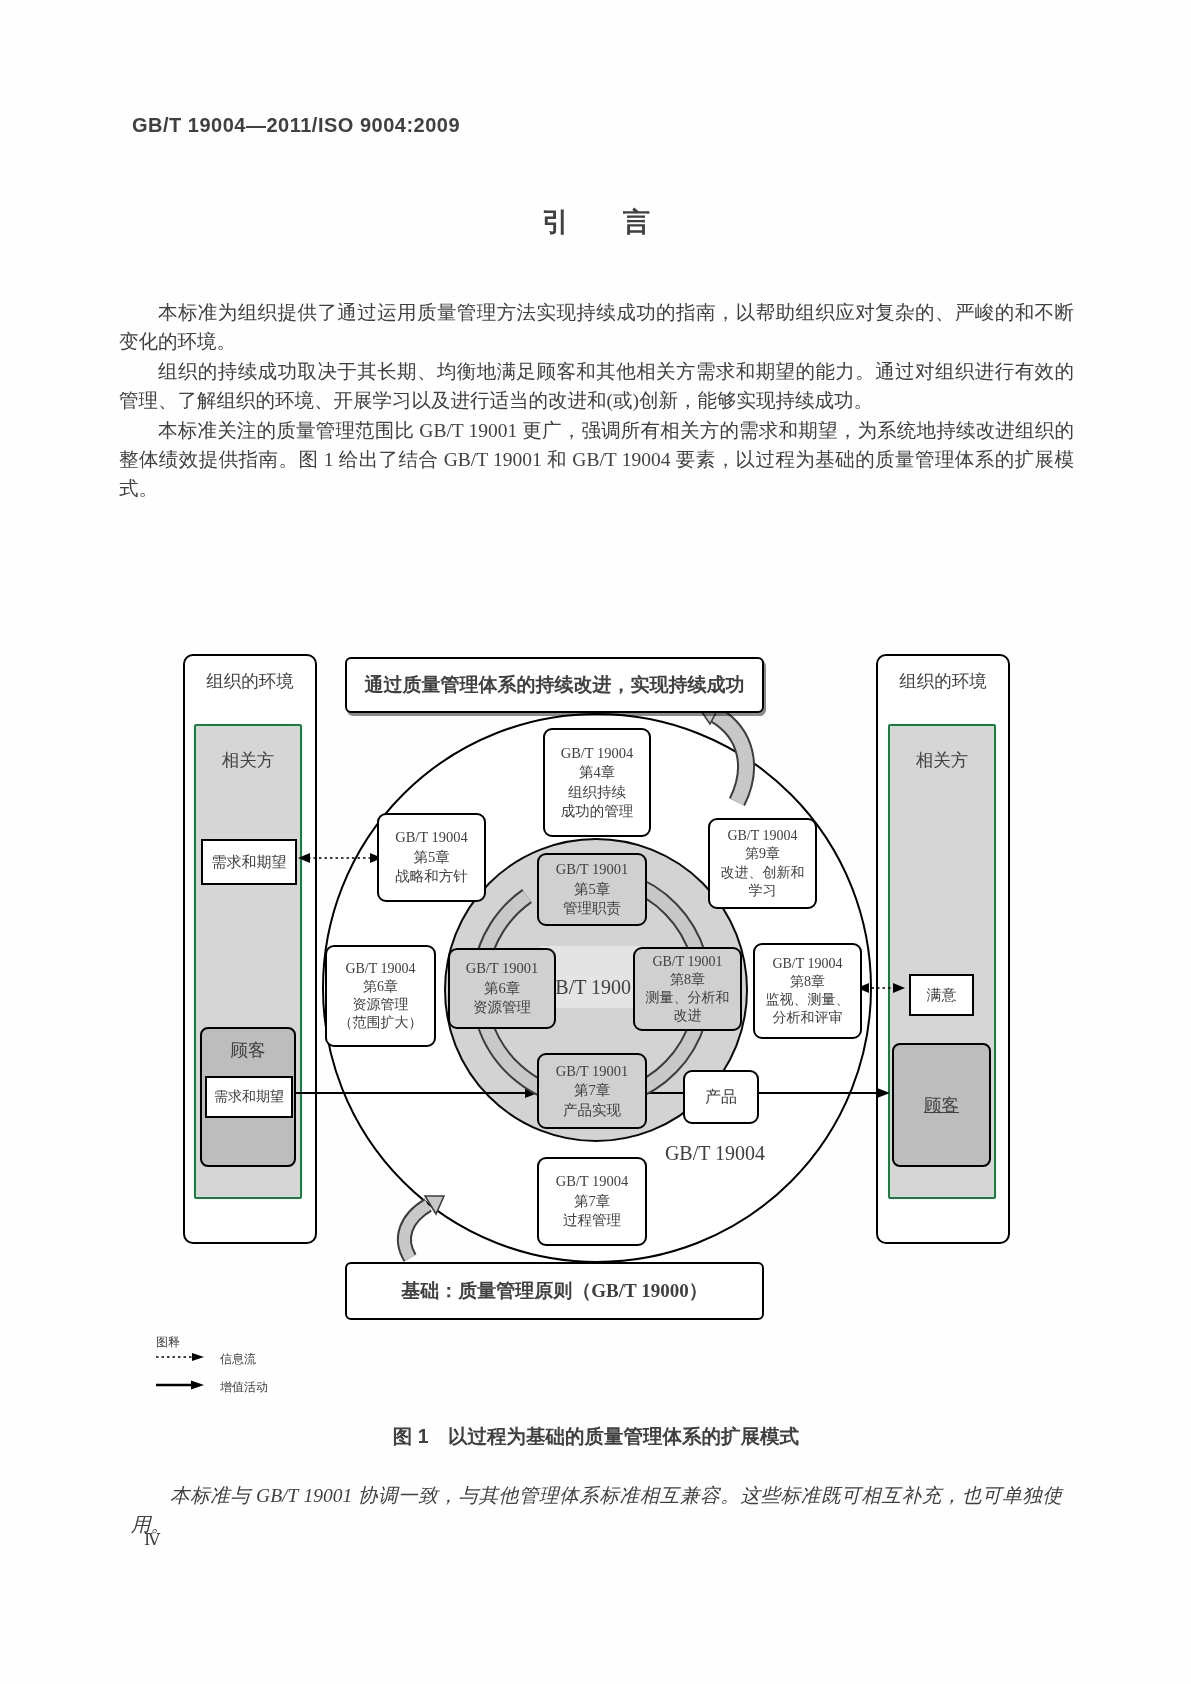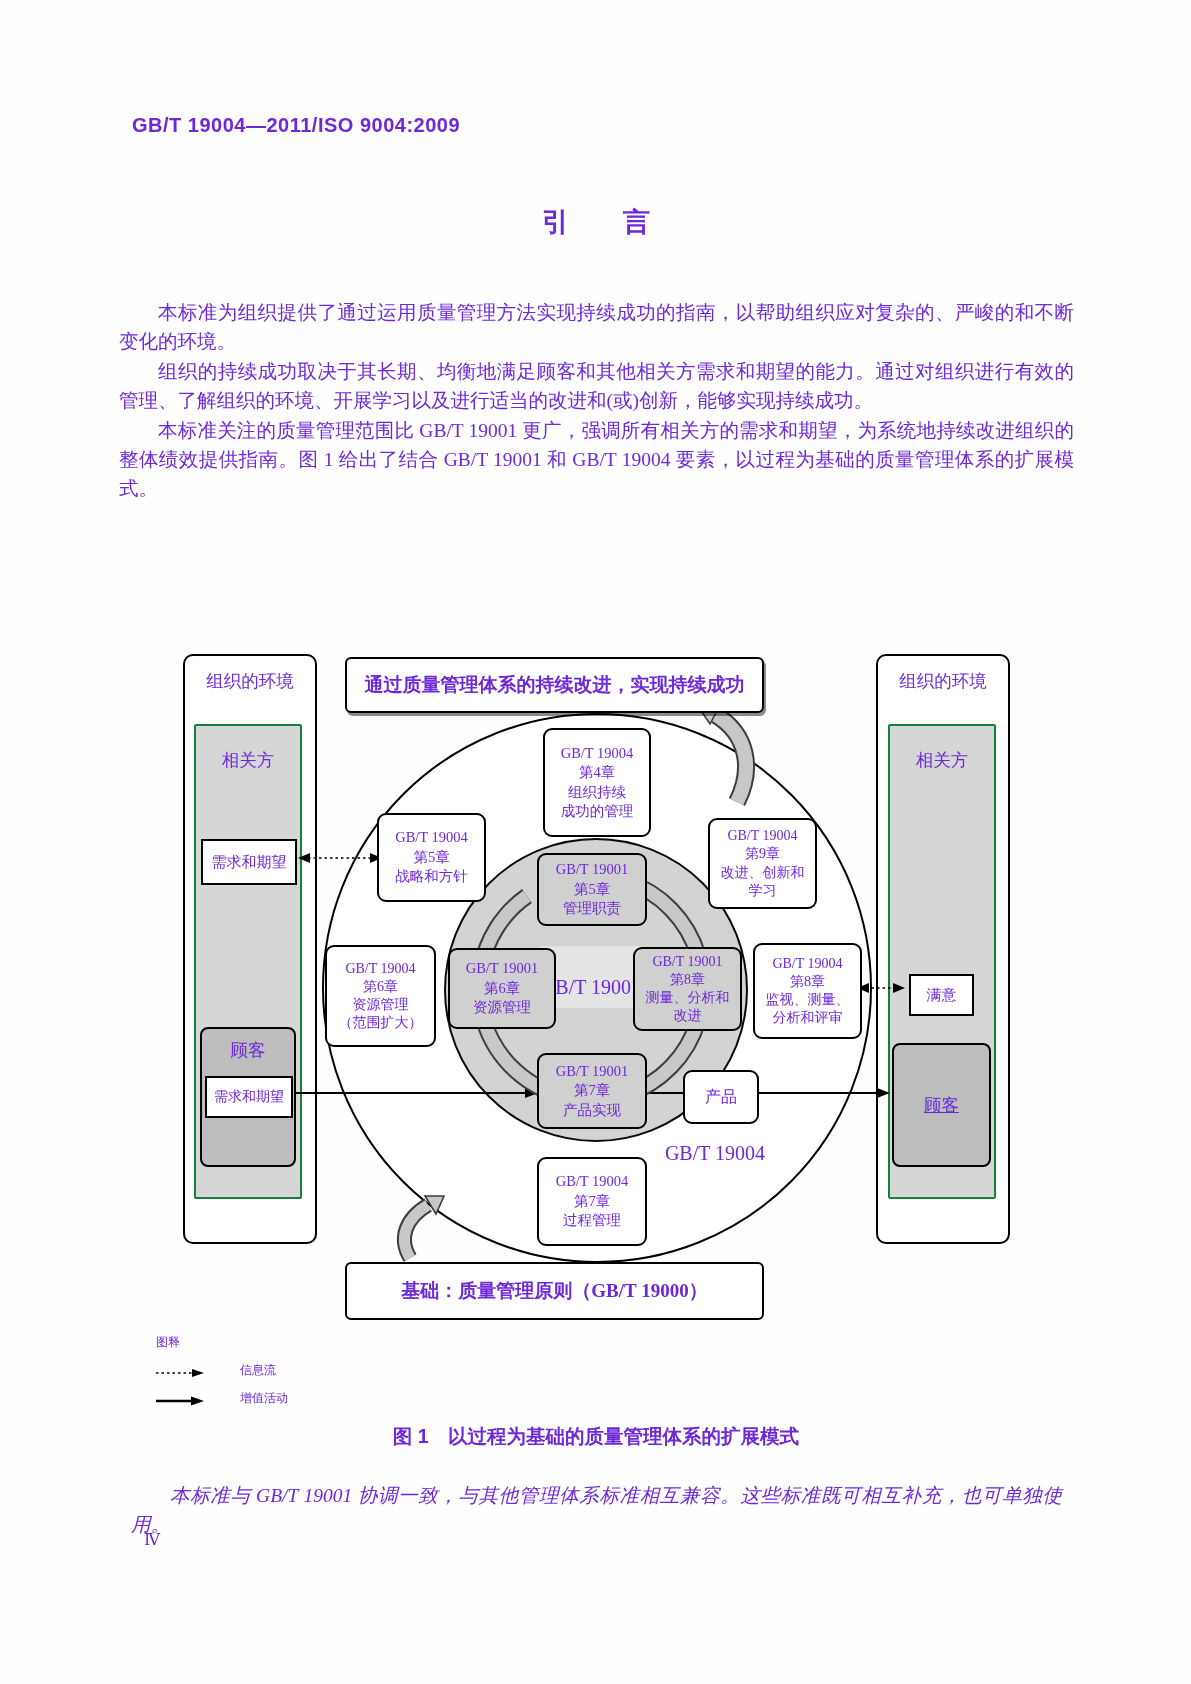--- a/index.html
+++ b/index.html
@@ -1,17 +1,17 @@
 <!DOCTYPE html>
 <html><head>
 <meta charset="utf-8">
 <style>
   html,body{margin:0;padding:0;background:#ffffff;}
   .page{position:relative;width:1191px;height:1684px;background:#fefefe;overflow:hidden;
-        font-family:"Liberation Serif","DejaVu Serif",serif;color:#6d28d9;}
+        font-family:"Liberation Serif","DejaVu Serif",serif;color:#404040;}
   .hdr{position:absolute;left:132px;top:114px;font-family:"Liberation Sans","DejaVu Sans",sans-serif;
        font-weight:bold;font-size:20px;letter-spacing:.5px;}
   .doc-title{position:absolute;left:120px;top:204px;width:952px;text-align:center;
        font-family:"Liberation Sans","DejaVu Sans",sans-serif;font-weight:bold;font-size:27px;}
   .bodytext{position:absolute;left:119px;top:298px;width:955px;font-size:19.5px;line-height:29.4px;
        text-align:justify;}
   .bodytext p{margin:0;text-indent:2em;}
   .fig{position:absolute;left:0;top:0;width:1191px;height:1684px;}
   .panel{position:absolute;background:#fff;border:2px solid #000;border-radius:10px;}
   .panel-title{position:absolute;left:0;top:13px;width:100%;text-align:center;font-size:17.5px;}
@@ -29,21 +29,21 @@
        justify-content:center;text-align:center;font-size:14.5px;line-height:1.34;z-index:6;}
   .dbox.small{font-size:14px;line-height:1.3;}
   .wfill{background:#fff;}
   .gfill{background:#d0d0d0;}
   .banner{position:absolute;background:#fff;border:2px solid #000;border-radius:6px;display:flex;
        align-items:center;justify-content:center;font-weight:bold;font-size:19px;z-index:6;
        box-shadow:2px 3px 0 rgba(0,0,0,.45);}
   .foundation{box-shadow:none;border-width:2px;}
   .svgov{position:absolute;left:0;top:0;z-index:5;pointer-events:none;}
   .legend{position:absolute;left:156px;top:1334px;font-size:12px;}
-  .legend-row{display:flex;align-items:flex-end;height:28px;gap:20px;}
+  .legend-row{display:flex;align-items:flex-start;height:28px;}
   .legend-row .lab{margin-left:16px;}
   .figcap{position:absolute;left:120px;top:1423px;width:952px;text-align:center;
        font-family:"Liberation Sans","DejaVu Sans",sans-serif;font-weight:bold;font-size:19.5px;}
   .after{position:absolute;left:119px;top:1469px;width:955px;font-size:19.5px;line-height:29.4px;
        text-align:justify;}
   .after p{margin:12px;text-indent:2em;font-style:italic;}
   .pageno{position:absolute;left:144px;top:1530px;font-size:16px;}
 </style>
 </head>
 <body>

